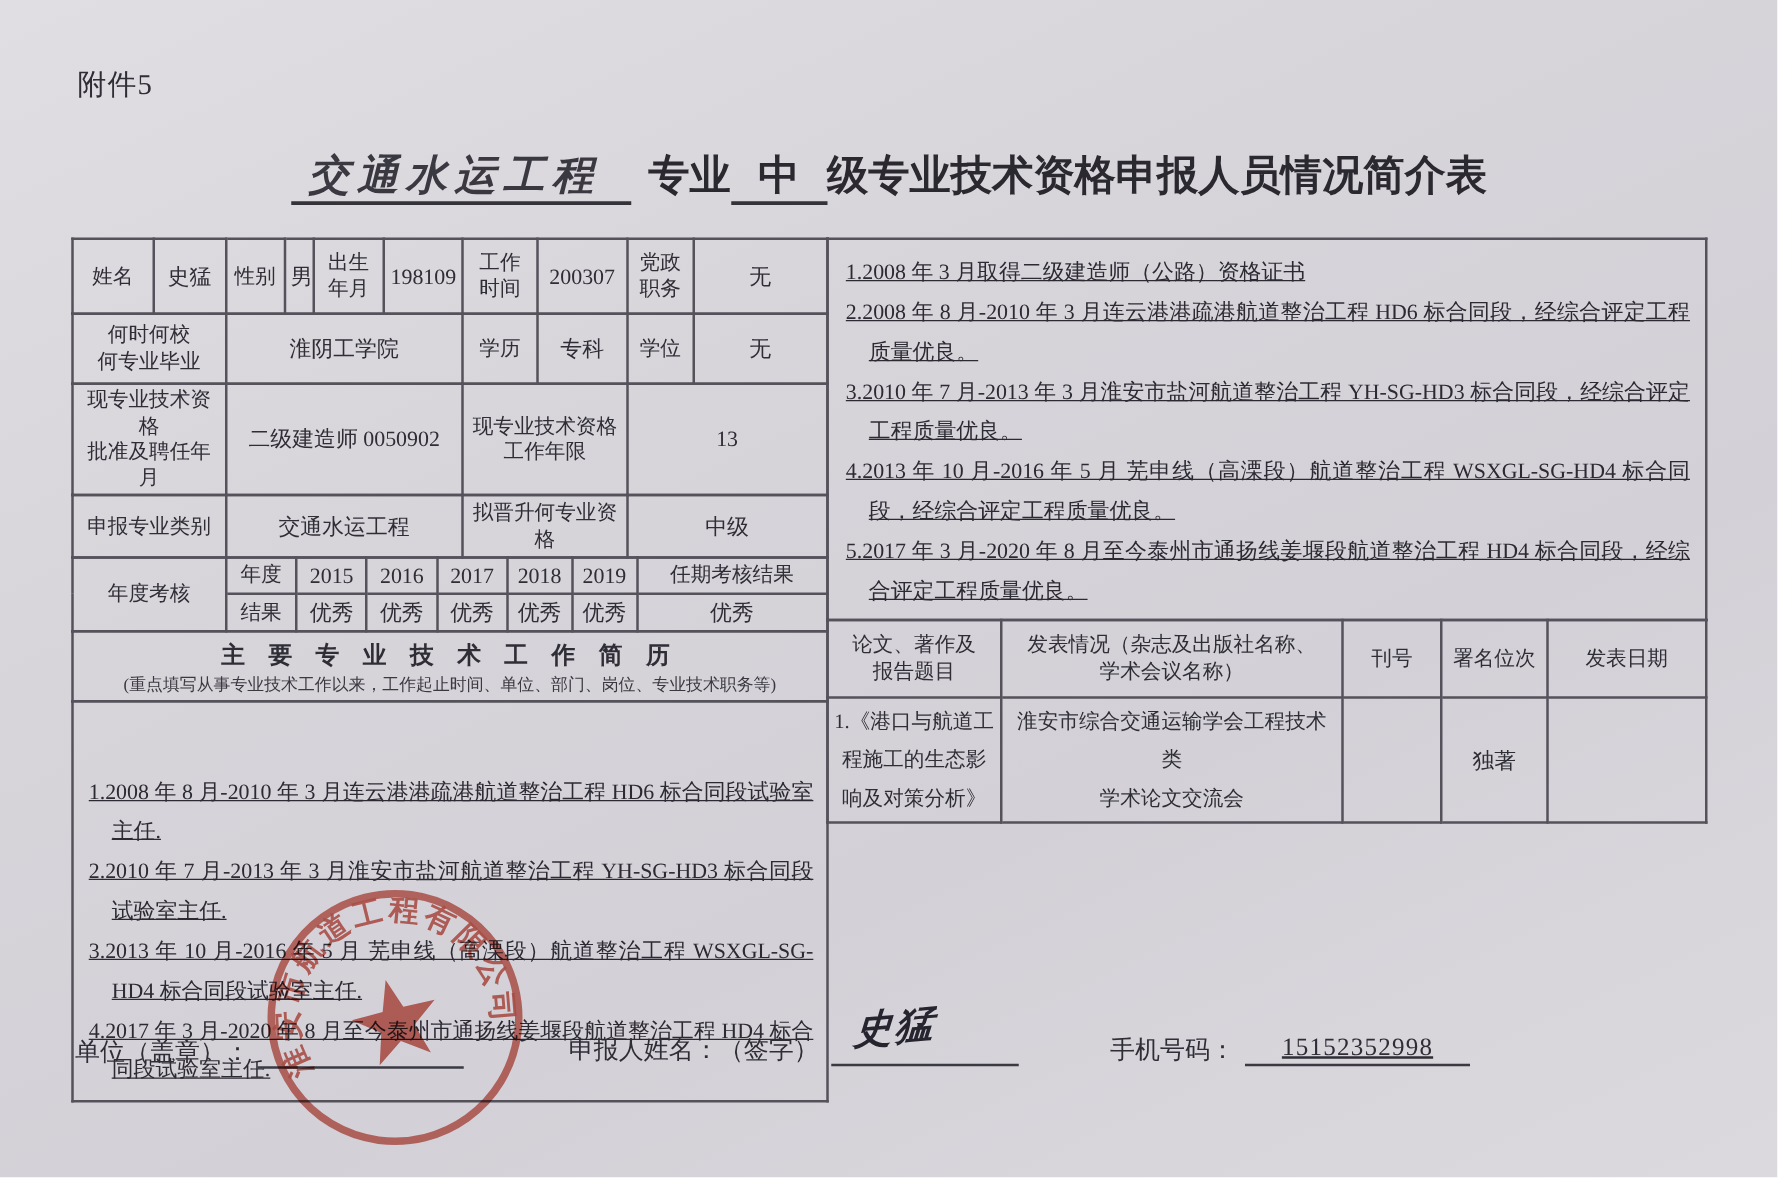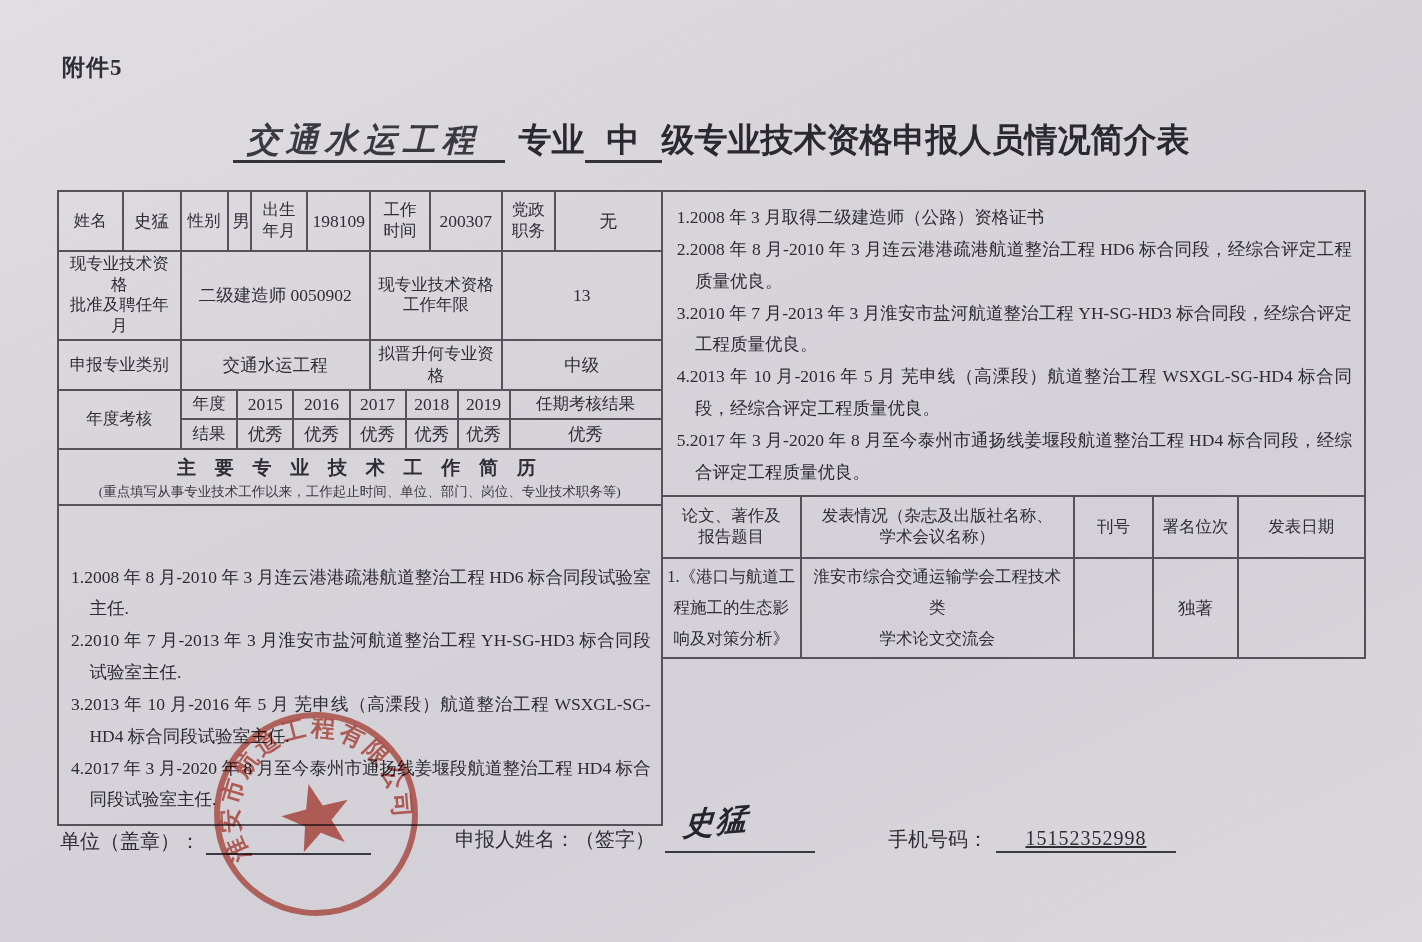--- a/index.html
+++ b/index.html
@@ -7,21 +7,21 @@
   body {
     font-family: "Liberation Serif", "DejaVu Serif", serif;
     color:#2f2d36;
   }
   .page {
     position:relative; width:1422px; height:942px; overflow:hidden;
     background: linear-gradient(155deg, #e0dee2 0%, #d7d5da 35%, #d3d1d7 65%, #dcd9de 100%);
   }
   .attachment {
     position:absolute; left:62px; top:52px;
-    font-size:23px; letter-spacing:1px;font-weight:bold;
+    font-size:23px; letter-spacing:1px;
   }
   .title-row {
     position:absolute; left:0; top:118px; width:100%;
     text-align:center; font-size:33px; font-weight:bold; color:#2b2930;
     white-space:nowrap;
   }
   .title-blank1 {
     font-weight:600; font-style:italic; letter-spacing:6px;
     border-bottom:3px solid #35333a; padding:0 24px 2px 14px;
     color:#3a3840;
@@ -43,21 +43,21 @@
   .lbl { font-size:16.5px; }
   .val { font-size:17.5px; }
 
   .sec-head { font-weight:bold; font-size:19px; letter-spacing:7px; padding-top:3px; }
   .sec-sub  { font-size:13.5px; letter-spacing:0; font-weight:normal; margin-top:2px; color:#3a3840;}
 
   .history-cell { vertical-align:top; text-align:left; padding:56px 10px 8px 12px; }
   .ach-cell     { vertical-align:top; text-align:left; padding:10px 12px 6px 14px; }
   .para {
     font-size:17.5px; line-height:1.82; text-align:justify;
-    padding-left:1.05em; text-indent:-1.05em; color:#2c2a33;
+    padding-left:1.05em; text-indent:-1.05em; color:#2c2a33;text-decoration:underline;
   }
   .pub-title-cell { font-size:16.5px; line-height:1.9; }
   .venue { white-space:pre-line; line-height:1.9; font-size:16.5px;margin-top:16px; }
 
   .footer { position:absolute; left:0; top:818px; width:1168px; height:60px; font-size:20px; }
   .f-item { position:absolute; white-space:nowrap; }
   .f-unit { left:60px; top:10px; }
   .f-app  { left:455px; top:8px; }
   .f-phone{ left:888px; top:8px; }
   .u-line {
@@ -116,20 +116,41 @@
           <td class="lbl pre">工作
 时间</td>
           <td class="val">200307</td>
           <td class="lbl pre">党政
 职务</td>
           <td class="val">无</td>
         </tr>
       </tbody>
         </table>
 
+      <table>
+        <colgroup>
+          <col style="width:20.3%">
+            <col style="width:31.4%">
+            <col style="width:9.9%">
+          <col style="width:11.9%">
+            <col style="width:8.8%">
+            <col style="width:17.7%">
+        </colgroup>
+        <tbody>
+            <tr style="height:56px">
+          <td class="lbl pre">何时何校
+何专业毕业</td>
+          <td class="val">淮阴工学院</td>
+          <td class="lbl">学历</td>
+          <td class="val">专科</td>
+          <td class="lbl">学位</td>
+          <td class="val">无</td>
+        </tr>
+      </tbody>
+        </table>
 
       <table>
         <colgroup>
           <col style="width:20.3%">
             <col style="width:31.4%">
             <col style="width:21.8%">
             <col style="width:26.5%">
         </colgroup>
         <tbody>
             <tr style="height:56px">

